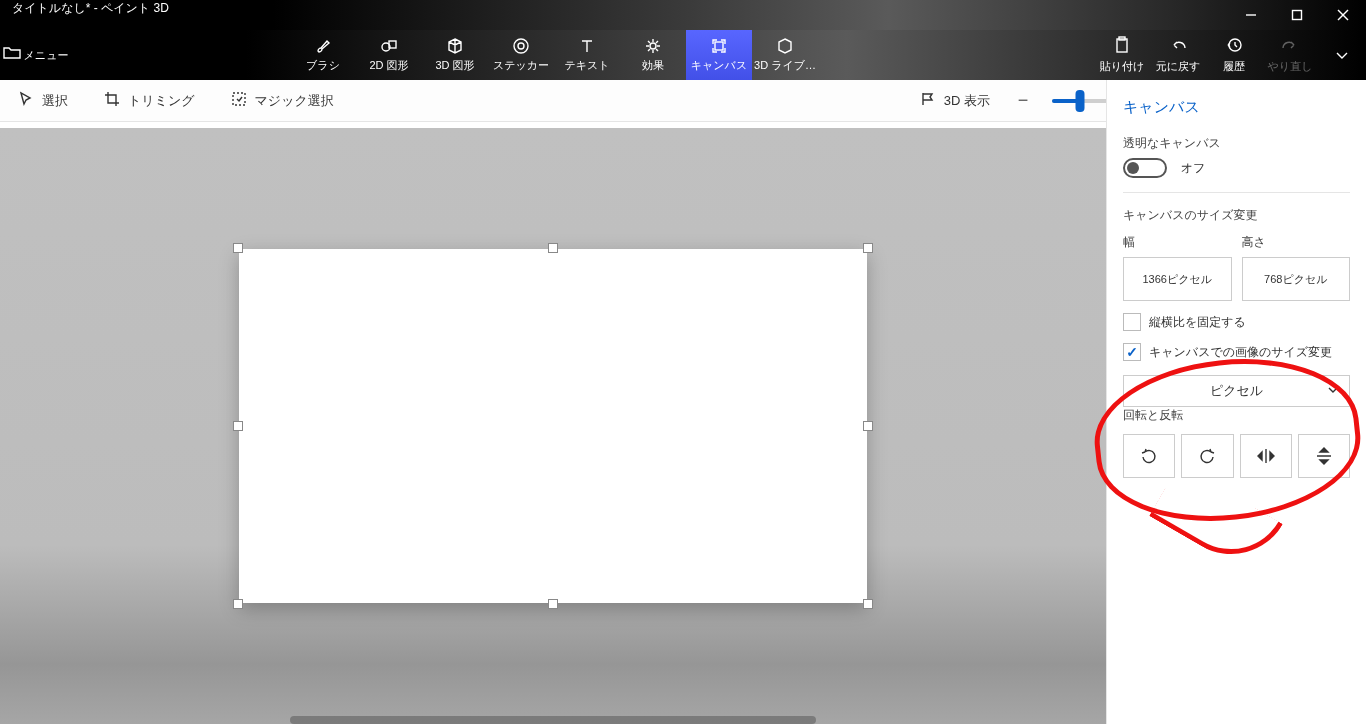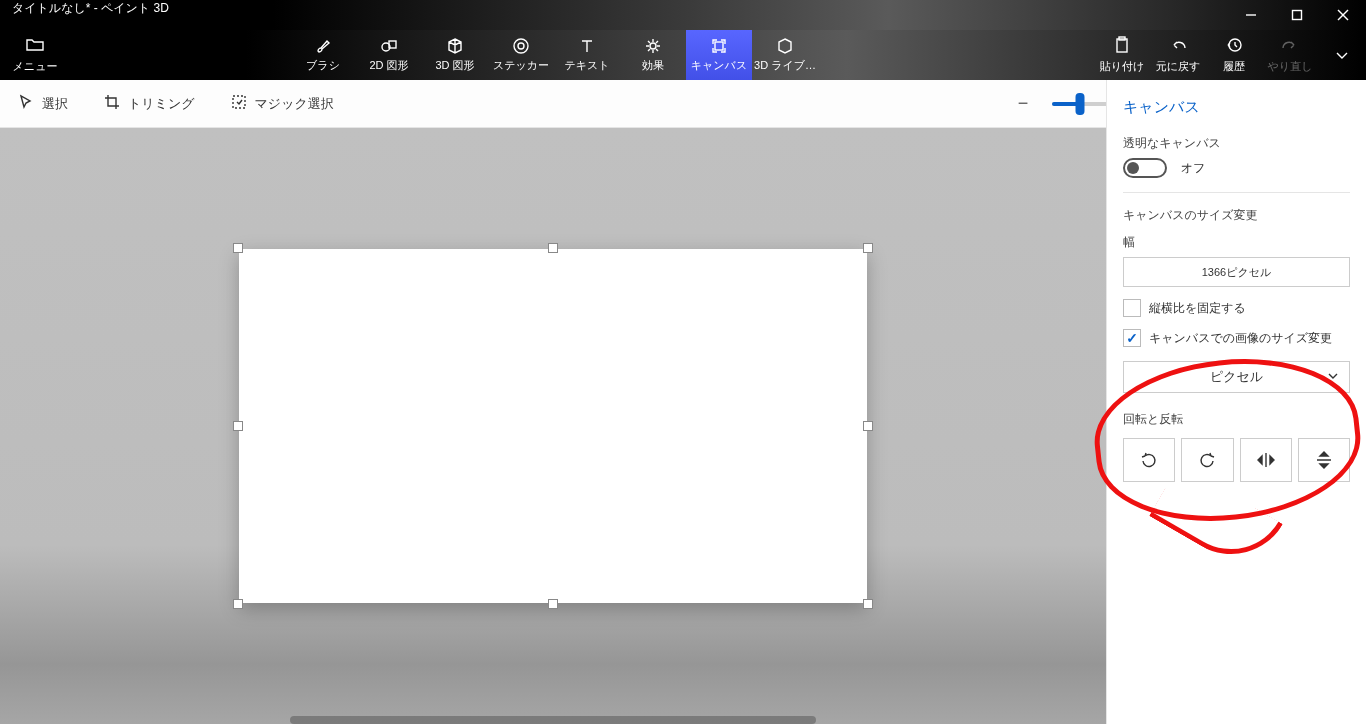--- a/index.html
+++ b/index.html
@@ -5,34 +5,34 @@
 * { margin: 0; padding: 0; box-sizing: border-box; font-family: 'Segoe UI', 'Yu Gothic UI', Meiryo, sans-serif; }
 body { width: 1366px; height: 724px; overflow: hidden; background: #fff; position: relative; }
 
 
 .titlebar { height: 30px; background: linear-gradient(to right, #000 0%, #000 20%, #3a3a3a 50%, #5a5a5a 65%, #2a2a2a 85%, #000 100%); color: #fff; display: flex; padding-left: 12px; font-size: 12px; }
 .titlebar-caption { position: absolute; right: 0; top: 0; display: flex; }
 .caption-btn { width: 46px; height: 30px; display: flex; align-items: center; justify-content: center; color: #fff; cursor: pointer; }
 
 
 .ribbon { height: 50px; background: linear-gradient(to right, #000 0%, #000 18%, #3a3a3a 46%, #5a5a5a 62%, #2a2a2a 82%, #000 100%); display: flex; align-items: stretch; color: #fff; }
-.menu-btn { width: 70px; display: flex; flex-direction: column; align-items: center; justify-content: center; gap: 2px; cursor: pointer; }
+.menu-btn { width: 70px; display: flex; flex-direction: row; align-items: center; justify-content: center; gap: 2px; cursor: pointer; }
 .ribbon-spacer1 { flex: 0 0 220px; }
 .ribbon-tools { display: flex; }
 .ribbon-tool { width: 66px; display: flex; flex-direction: column; align-items: center; justify-content: center; gap: 3px; font-size: 11px; cursor: pointer; }
 .ribbon-tool.active { background: #4c5cff; background: linear-gradient(#5866ff,#4250e8); }
 .ribbon-tool .ico { height: 18px; display: flex; align-items: center; justify-content: center; }
 .ribbon-spacer2 { flex: 1; }
 .ribbon-right { display: flex; align-items: stretch; }
 .ribbon-rbtn { width: 56px; display: flex; flex-direction: column; align-items: center; justify-content: center; gap: 3px; font-size: 11px; cursor: pointer; }
 .ribbon-rbtn.disabled { opacity: 0.35; cursor: default; }
 .ribbon-expand { width: 48px; display: flex; align-items: center; justify-content: center; cursor: pointer; }
 
 
-.subbar { height: 48px; background: #fdfdfd; border-bottom: 1px solid #e5e5e5; display: flex; align-items: center; font-size: 13px; color: #333; }
+.subbar { height: 42px; background: #fdfdfd; border-bottom: 1px solid #e5e5e5; display: flex; align-items: center; font-size: 13px; color: #333; }
 .subbar-btn { display: flex; align-items: center; gap: 8px; padding: 0 18px; height: 100%; cursor: pointer; }
 .subbar-btn.disabled { opacity: 0.35; cursor: default; }
 .subbar-flex { flex: 1; }
 .zoom-ctrl { display: flex; align-items: center; gap: 14px; padding-right: 10px; }
 .zoom-btn { width: 30px; height: 30px; display: flex; align-items: center; justify-content: center; font-size: 18px; color: #555; cursor: pointer; }
 .zoom-slider { width: 140px; height: 4px; background: #cfcfcf; position: relative; border-radius: 2px; }
 .zoom-slider-fill { position: absolute; left: 0; top: 0; bottom: 0; width: 20%; background: #0a62c9; border-radius: 2px; }
 .zoom-thumb { position: absolute; left: 20%; top: 50%; transform: translate(-50%,-50%); width: 9px; height: 22px; background: #0a62c9; border-radius: 4px; }
 .zoom-pct { width: 70px; text-align: center; border-left: 1px solid #e5e5e5; height: 100%; display: flex; align-items: center; justify-content: center; font-size: 13px;}
 .more-btn { width: 50px; border-left: 1px solid #e5e5e5; height: 100%; display: flex; align-items: center; justify-content: center; cursor: pointer; font-size: 16px; letter-spacing: 2px; color: #555;}
@@ -56,21 +56,21 @@
 .toggle.on { background: #0a62c9; }
 .toggle.on .knob { right: 4px; }
 .toggle.off { background: #fff; border: 2px solid #555; height: 20px;}
 .toggle.off .knob { left: 2px; top: 2px; background: #555; }
 .toggle-label { display: inline-block; margin-left: 10px; vertical-align: middle; font-size: 12px; }
 .sp-divider { height: 1px; background: #e5e5e5; margin: 14px 0; }
 .sp-section-title { font-size: 12px; color: #444; margin-bottom: 10px; }
 .dim-row { display: flex; gap: 10px; }
 .dim-col { flex: 1; }
 .dim-col label { font-size: 12px; color: #444; display: block; margin-bottom: 6px; }
-.dim-input { width: 100%; height: 30px; border: 1px solid #ccc; display: flex; align-items: center; justify-content: center; font-size: 11px; background: #fff; }
+.dim-input { width: 100%; height: 44px; border: 1px solid #ccc; display: flex; align-items: center; justify-content: center; font-size: 11px; background: #fff; }
 .chk-row { display: flex; align-items: center; gap: 8px; margin-top: 12px; font-size: 12px; }
 .chkbox { width: 18px; height: 18px; border: 1px solid #bbb; display: inline-flex; align-items: center; justify-content: center; background: #fff; }
 .chkbox.checked::after { content: "✓"; color: #0a62c9; font-size: 14px; font-weight: bold; }
 .unit-select { width: 100%; height: 32px; border: 1px solid #ccc; display: flex; align-items: center; justify-content: center; margin-top: 14px; position: relative; font-size: 13px; background:#fff; cursor:pointer;}
 .unit-select .chev { position: absolute; right: 10px; }
 .rotflip { display: flex; gap: 6px; margin-top: 10px; }
 .rf-btn { flex: 1; height: 44px; border: 1px solid #ccc; display: flex; align-items: center; justify-content: center; cursor: pointer; background:#fff;}
 
 
 .annot { position: absolute; border: 5px solid #e11; border-radius: 50% / 45%; pointer-events: none; }
@@ -232,20 +232,26 @@
     <span>トリミング</span>
   </div>
   <div class="subbar-btn">
     <span><svg width="16" height="16">
           <rect x="2" y="2" width="12" height="12" stroke-dasharray="2 2"></rect>
           <path d="M6 8l2 2 3-4"></path>
         </svg></span>
     <span>マジック選択</span>
   </div>
   <div class="subbar-flex"></div>
+  <div class="subbar-btn">
+    <span><svg width="16" height="16">
+          <path d="M3 2v12M3 3h9l-2 3 2 3H3"></path>
+        </svg></span>
+    <span>3D 表示</span>
+  </div>
   <div class="zoom-ctrl">
     <div class="zoom-btn">−</div>
     <div class="zoom-slider">
       <div class="zoom-slider-fill"></div>
       <div class="zoom-thumb"></div>
     </div>
     <div class="zoom-btn">+</div>
   </div>
   <div class="zoom-pct">46%</div>
   <div class="more-btn">⋯</div>
@@ -279,39 +285,45 @@
 
   <div class="sp-section-title">キャンバスのサイズ変更</div>
 
   <div class="dim-row">
     <div class="dim-col">
       <label>幅</label>
       <div class="dim-input">
           <span>1366ピクセル</span>
         </div>
     </div>
+    <div class="dim-col">
+      <label>高さ</label>
+      <div class="dim-input">
+          <span>768ピクセル</span>
+        </div>
+    </div>
   </div>
 
   <div class="chk-row">
     <span class="chkbox"></span>
     <span>縦横比を固定する</span>
   </div>
   <div class="chk-row">
     <span class="chkbox checked"></span>
     <span>キャンバスでの画像のサイズ変更</span>
   </div>
 
   <div class="unit-select">
     <span>ピクセル</span>
     <span class="chev"><svg width="12" height="12">
           <path d="M2 4l4 4 4-4"></path>
         </svg></span>
   </div>
 
-  <div class="sp-section-title" style="margin-top:18px">回転と反転</div>
+  <div class="sp-section-title" style="">回転と反転</div>
   <div class="rotflip">
     <div class="rf-btn">
         <svg width="20" height="20">
           <path d="M6 6a6 6 0 1 1-2 5M6 6l-3 1M6 6l1-3"></path>
         </svg>
       </div>
     <div class="rf-btn">
         <svg width="20" height="20">
           <path d="M14 6a6 6 0 1 0 2 5M14 6l3 1M14 6l-1-3"></path>
         </svg>

